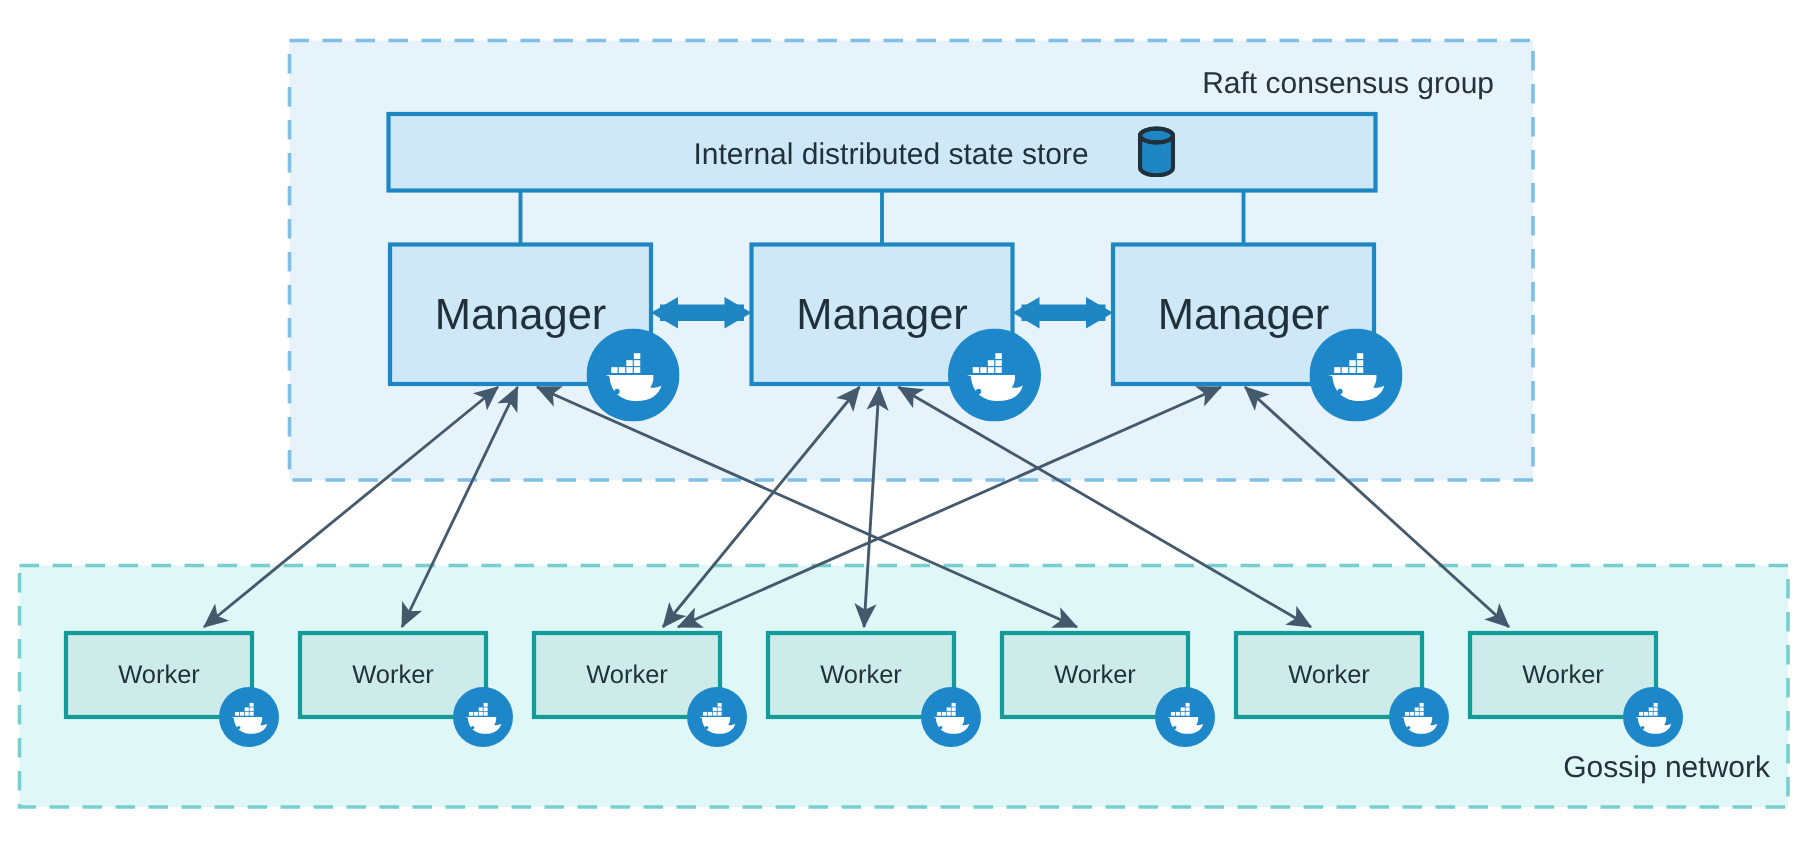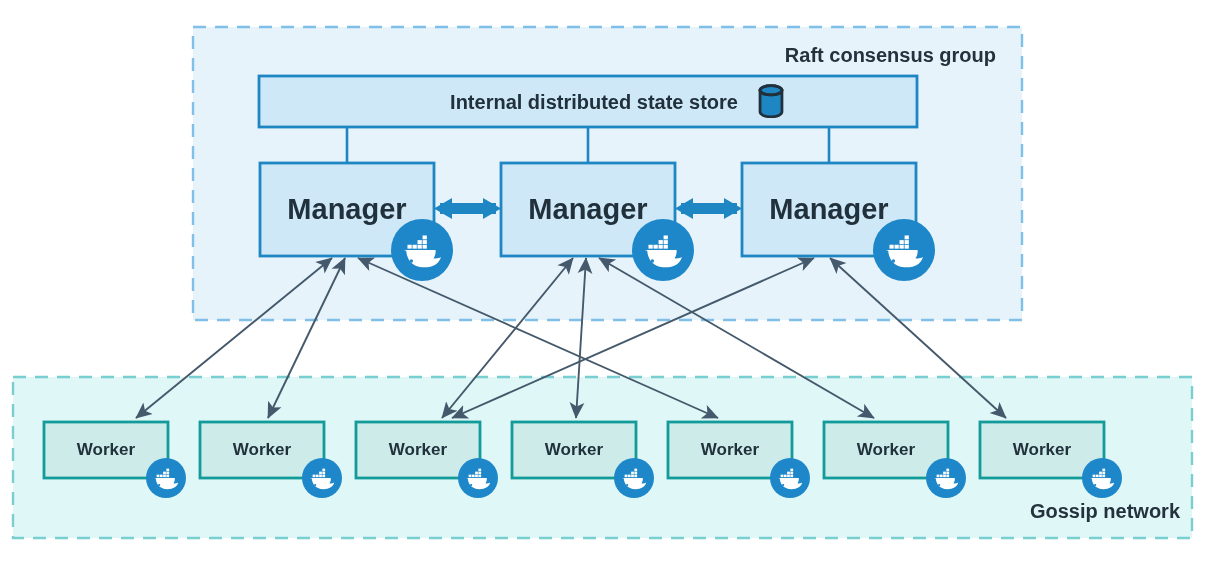--- a/index.html
+++ b/index.html
@@ -10,21 +10,20 @@
   body {
     width: 1207px;
     height: 566px;
     font-family: "Liberation Sans", sans-serif;
     overflow: hidden;
   }
   #diagram-root {
     position: relative;
     width: 1207px;
     height: 566px;
-    font-weight: bold;
   }
   svg#diagram {
     display: block;
     width: 1207px;
     height: 566px;
   }
   .grp-label {
     font-family: "Liberation Sans", sans-serif;
     font-size: 20px;
     fill: #24323d;

